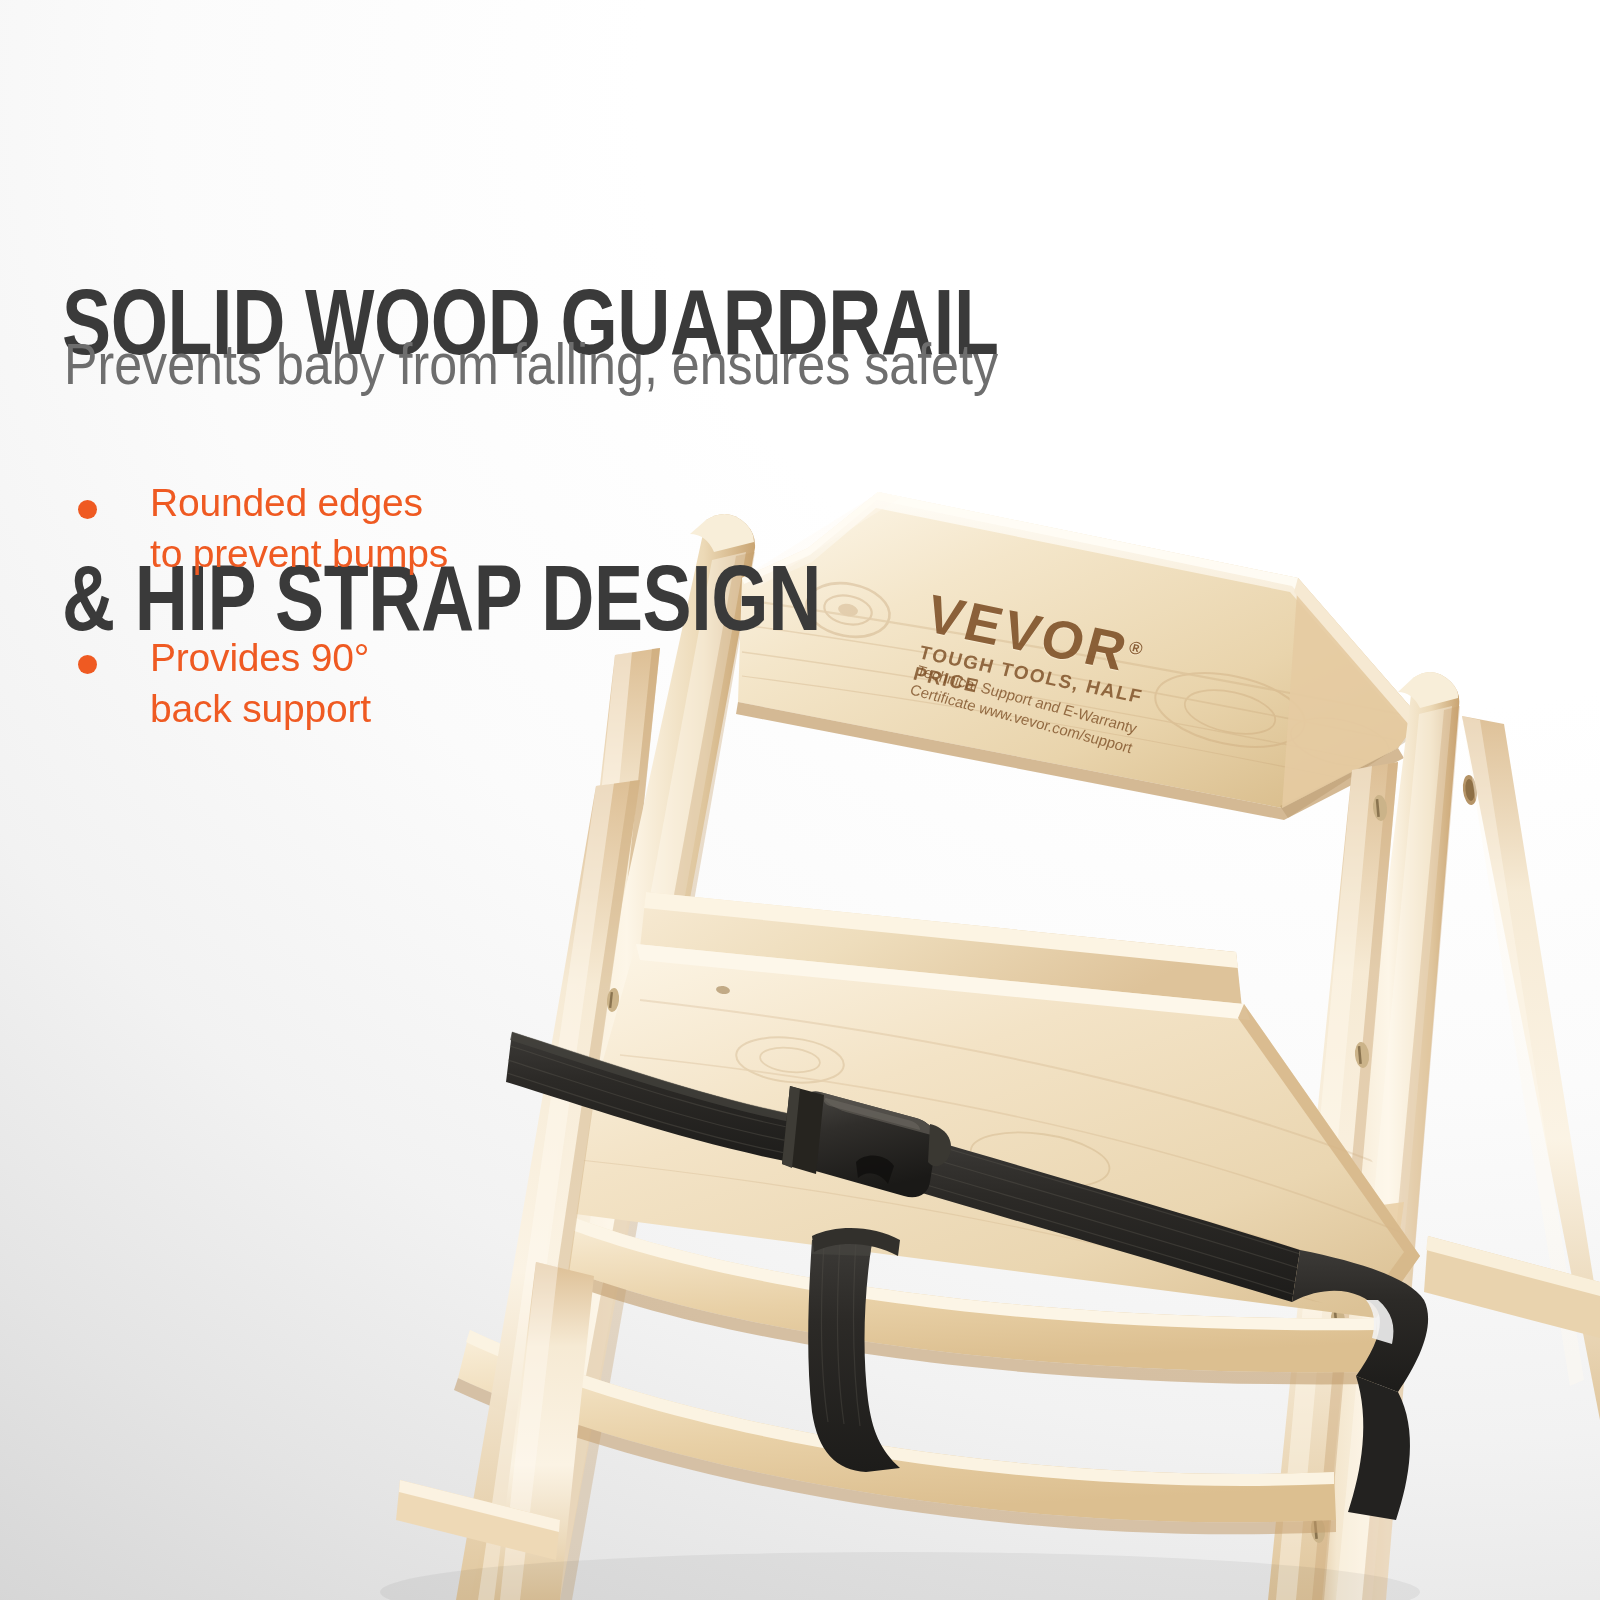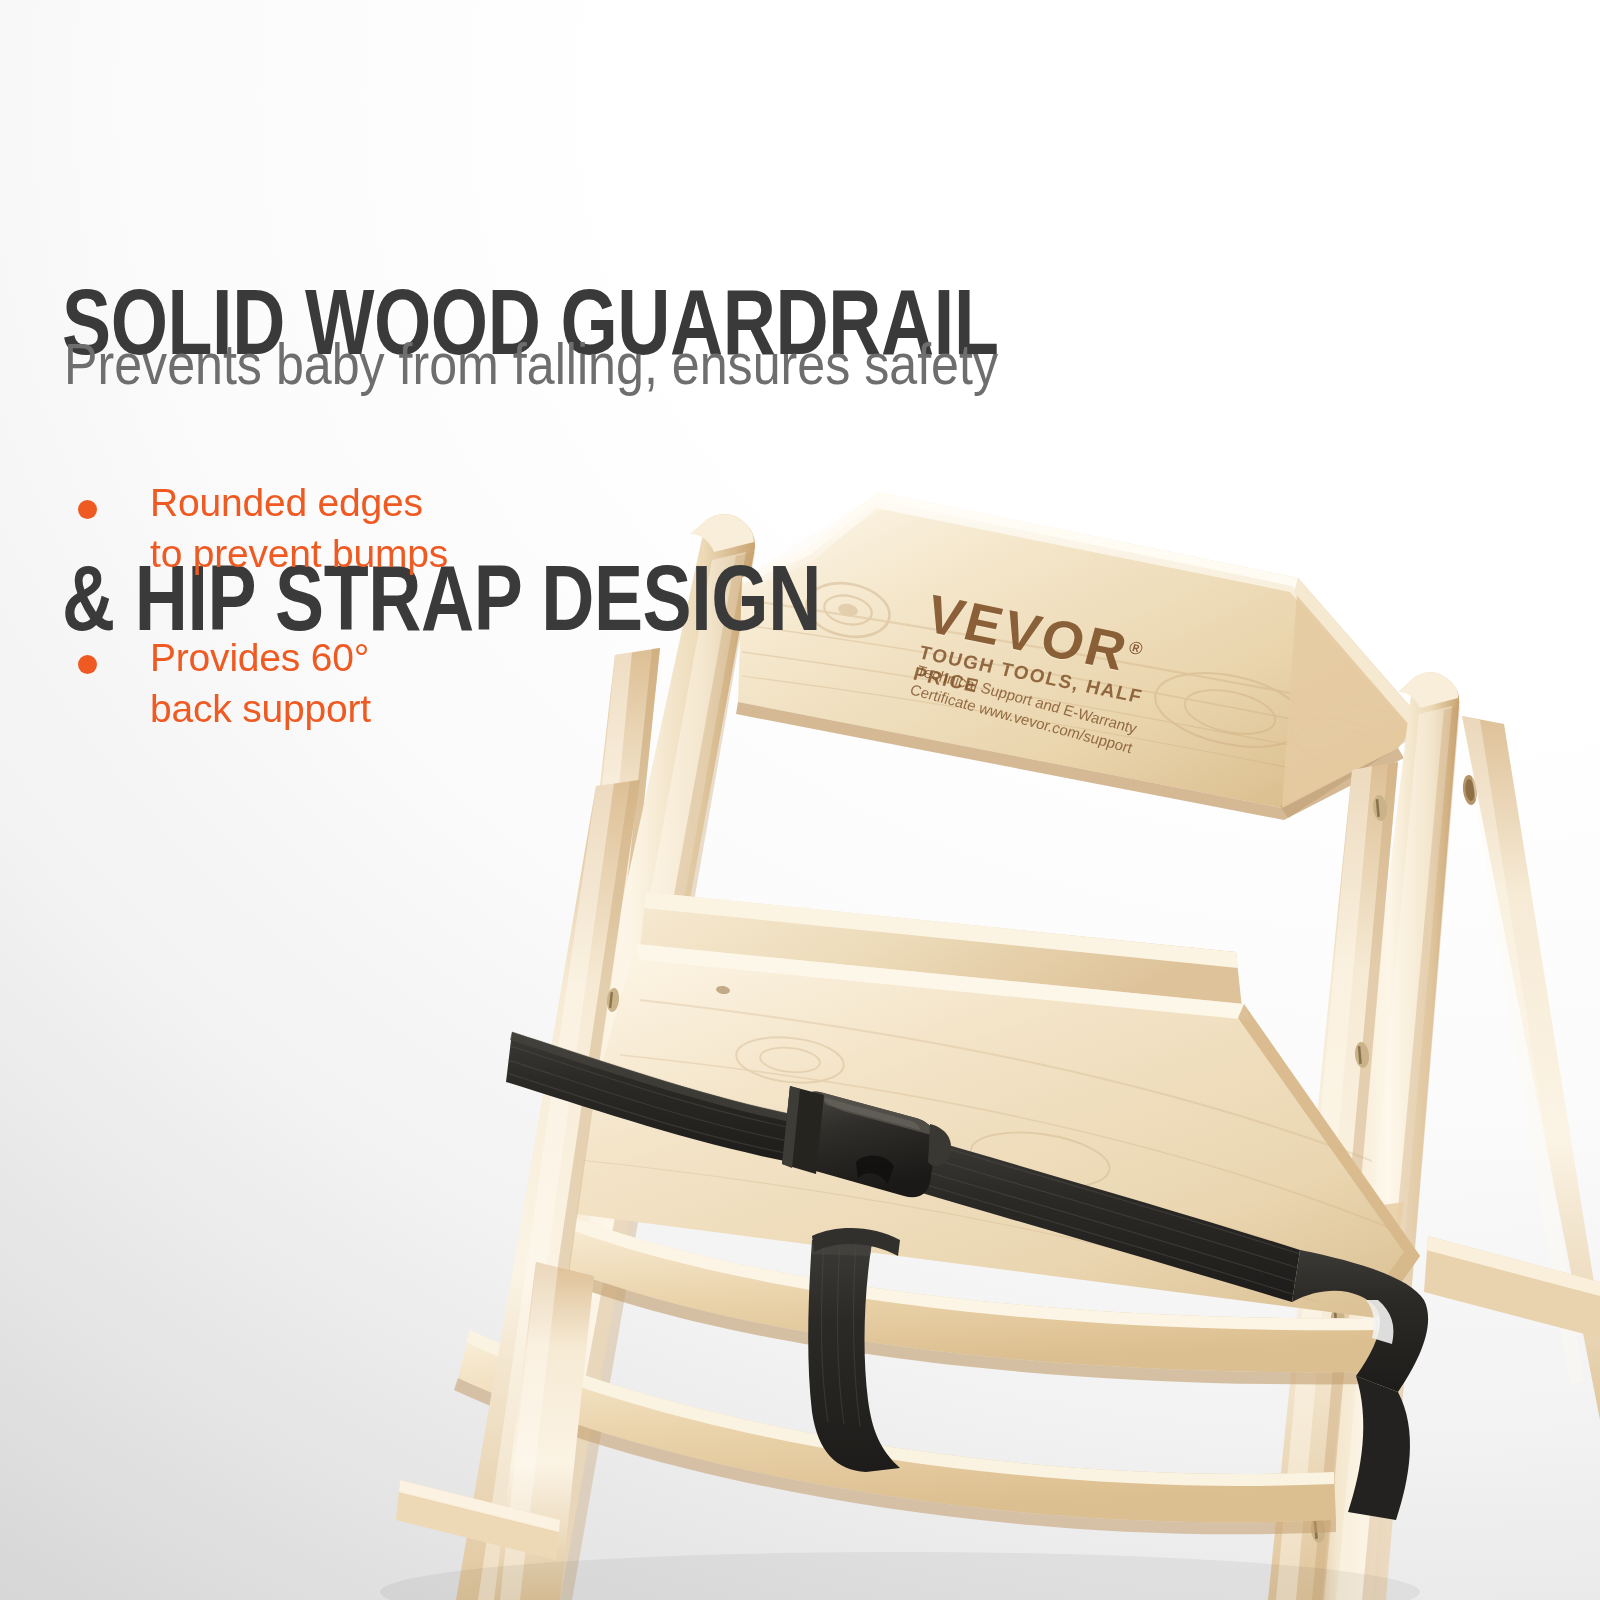--- a/index.html
+++ b/index.html
@@ -447,18 +447,18 @@
   <div id="subtitle">Prevents baby from falling, ensures safety</div>
 
   <div id="bullets">
     <div class="bullet">
       <span class="dot"></span>
       <div class="btext">Rounded edges
 to prevent bumps</div>
     </div>
     <div class="bullet">
       <span class="dot"></span>
-      <div class="btext">Provides 60°
+      <div class="btext">Provides 90°
 back support</div>
     </div>
   </div>
 
 </div>
 
 </body></html>

